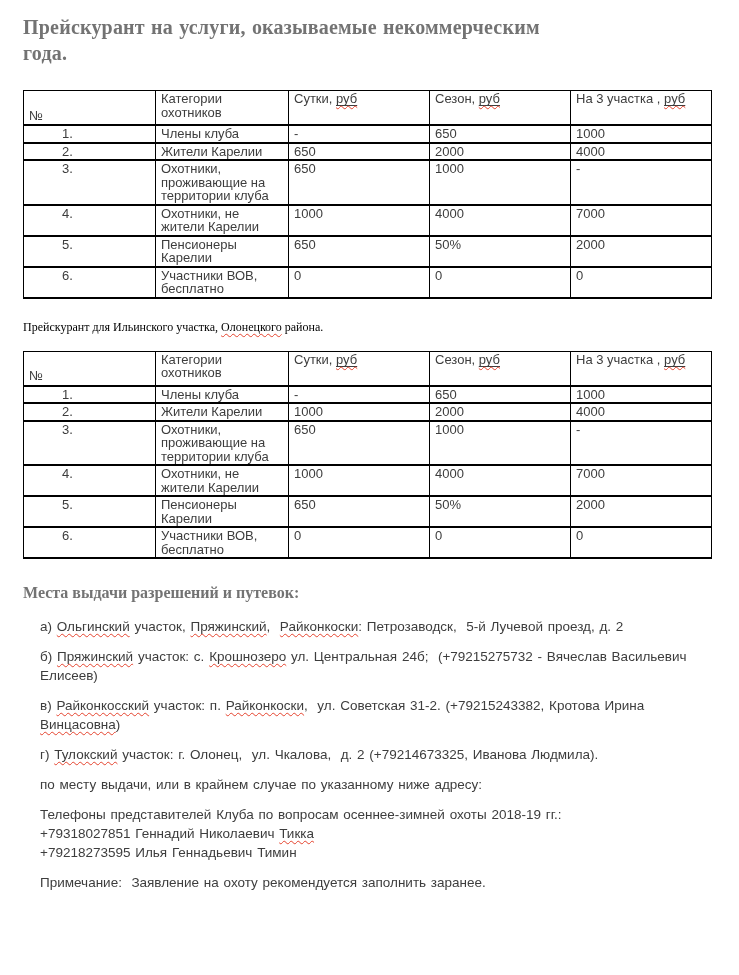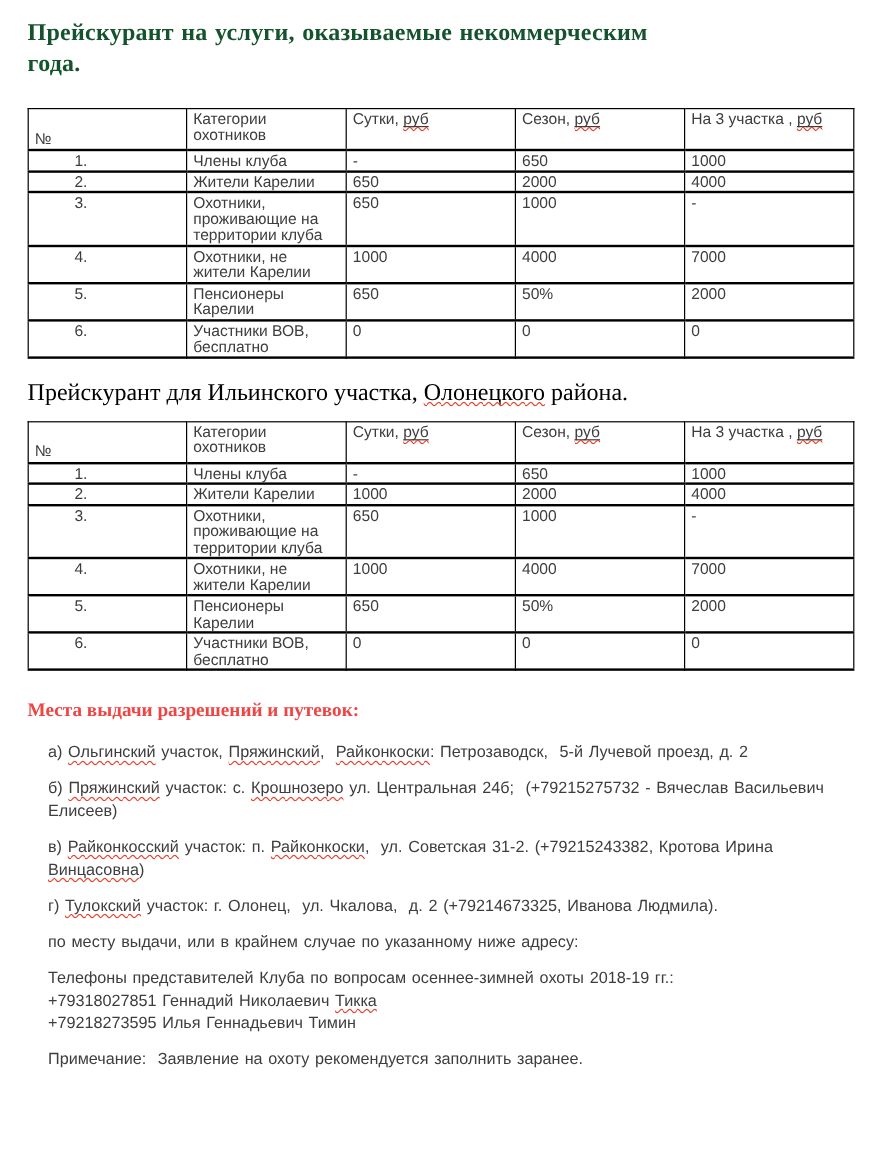--- a/index.html
+++ b/index.html
@@ -5,31 +5,31 @@
   html,body { margin:0; padding:0; background:#fff; }
   body { width:739px; height:975px; overflow:hidden; }
   .page {
     box-sizing:border-box; width:739px; height:975px;
     padding:14px 23px 0 23px;
     font-family:"Liberation Sans","DejaVu Sans",sans-serif;
     color:#3d3d3d; font-size:13.5px;
   }
   .title {
     font-family:"Liberation Serif","DejaVu Serif",serif;
-    font-size:20px; line-height:26px; font-weight:bold; color:#14532d;
+    font-size:20px; line-height:26px; font-weight:bold; color:#737373;
     margin:0 0 24px 0; letter-spacing:0.2px; word-spacing:1px;
   }
   .subtitle {
     font-family:"Liberation Serif","DejaVu Serif",serif;
-    font-size:20px; line-height:21px; color:#000;
+    font-size:12px; line-height:21px; color:#000;
     margin:18px 0 13px 0;
   }
   .places-heading {
     font-family:"Liberation Serif","DejaVu Serif",serif;
-    font-size:16px; line-height:20px; font-weight:bold; color:#ef4444;
+    font-size:16px; line-height:20px; font-weight:bold; color:#737373;
     margin:24px 0 14px 0;
   }
   table.price-table {
     border-collapse:collapse; table-layout:fixed; width:633px;
     border:1px solid #000; border-bottom:2px solid #000;
   }
   .price-table th, .price-table td {
     border:1px solid #000;
     font-size:13px; line-height:13.5px; font-weight:normal;
     text-align:left; vertical-align:top;

